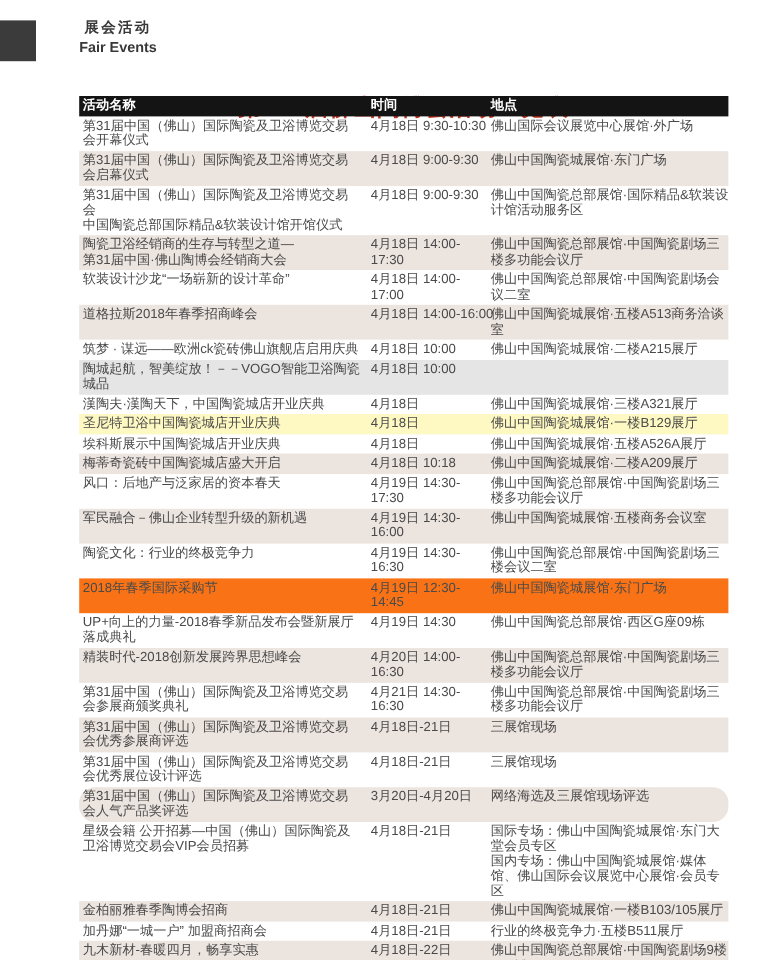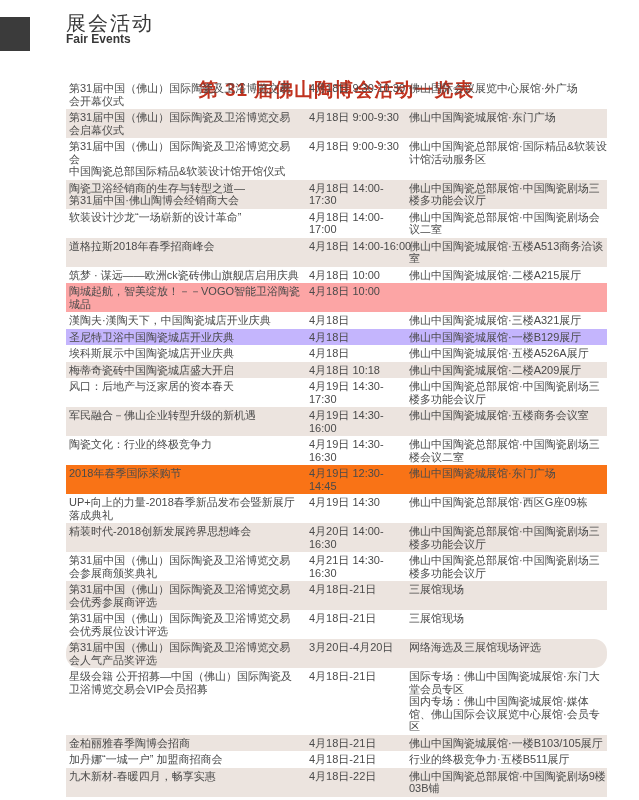--- a/index.html
+++ b/index.html
@@ -1,20 +1,20 @@
 <!DOCTYPE html>
 <html><head>
 <meta charset="utf-8">
 <style>
   html,body{margin:0;padding:0;background:#fff;}
   .page{position:relative;width:639px;height:800px;background:#ffffff;overflow:hidden;
         font-family:"Liberation Sans",sans-serif;color:#4a4a4a;}
   .logo-square{position:absolute;left:0;top:17px;width:30px;height:34px;background:#3b3b3b;}
   .brand{position:absolute;left:66px;top:13px;color:#383838;}
-  .brand-cn{font-size:20px;font-weight:normal;letter-spacing:2px;line-height:20px;text-align:center;}
+  .brand-cn{font-size:12px;font-weight:bold;letter-spacing:2px;line-height:20px;text-align:center;}
   .brand-en{font-size:12px;font-weight:bold;line-height:13px;}
   .page-title{position:absolute;left:66px;top:45px;width:541px;text-align:center;
               font-size:19px;font-weight:bold;letter-spacing:1px;}
   .fair-table{position:absolute;left:66px;top:80px;width:541px;font-size:11px;line-height:12.5px;}
   .thead{display:flex;color:#ffffff;font-weight:bold;padding:2px 0;}
   .rows .row{display:flex;padding:2px 0;align-items:flex-start;}
   .c-name{width:232px;padding:0 8px 0 3px;white-space:pre-line;}
   .c-time{width:100px;white-space:pre;}
   .c-loc{flex:1;white-space:pre-line;}
 </style>
@@ -23,20 +23,25 @@
 
 <div class="page">
   <div class="logo-square" style="background: rgb(59, 59, 59);"></div>
   <div class="brand">
     <div class="brand-cn">展会活动</div>
     <div class="brand-en">Fair Events</div>
   </div>
   <div class="page-title" style="color: rgb(192, 50, 31); margin-top: 32px;">第 31 届佛山陶博会活动一览表</div>
 
   <div class="fair-table">
+    <div class="thead" style="background: rgb(20, 20, 20);">
+      <div class="c-name">活动名称</div>
+      <div class="c-time">时间</div>
+      <div class="c-loc">地点</div>
+    </div>
     <div class="rows" id="rows">
         <div class="row">
           <div class="c-name">第31届中国（佛山）国际陶瓷及卫浴博览交易会开幕仪式</div>
           <div class="c-time">4月18日 9:30-10:30</div>
           <div class="c-loc">佛山国际会议展览中心展馆·外广场</div>
         </div>
         <div class="row" style="background: rgb(236, 228, 223);">
           <div class="c-name">第31届中国（佛山）国际陶瓷及卫浴博览交易会启幕仪式</div>
           <div class="c-time">4月18日 9:00-9:30</div>
           <div class="c-loc">佛山中国陶瓷城展馆·东门广场</div>
@@ -63,30 +68,30 @@
         <div class="row" style="background: rgb(236, 228, 223);">
           <div class="c-name">道格拉斯2018年春季招商峰会</div>
           <div class="c-time">4月18日 14:00-16:00</div>
           <div class="c-loc">佛山中国陶瓷城展馆·五楼A513商务洽谈室</div>
         </div>
         <div class="row">
           <div class="c-name">筑梦 · 谋远——欧洲ck瓷砖佛山旗舰店启用庆典</div>
           <div class="c-time">4月18日 10:00</div>
           <div class="c-loc">佛山中国陶瓷城展馆·二楼A215展厅</div>
         </div>
-        <div class="row" style="background: #fca5a5;">
+        <div class="row" style="background: #e5e5e5;">
           <div class="c-name">陶城起航，智美绽放！－－VOGO智能卫浴陶瓷城品</div>
           <div class="c-time">4月18日 10:00</div>
         </div>
         <div class="row">
           <div class="c-name">漢陶夫·漢陶天下，中国陶瓷城店开业庆典</div>
           <div class="c-time">4月18日</div>
           <div class="c-loc">佛山中国陶瓷城展馆·三楼A321展厅</div>
         </div>
-        <div class="row" style="background: #c4b5fd;">
+        <div class="row" style="background: #fef9c3;">
           <div class="c-name">圣尼特卫浴中国陶瓷城店开业庆典</div>
           <div class="c-time">4月18日</div>
           <div class="c-loc">佛山中国陶瓷城展馆·一楼B129展厅</div>
         </div>
         <div class="row">
           <div class="c-name">埃科斯展示中国陶瓷城店开业庆典</div>
           <div class="c-time">4月18日</div>
           <div class="c-loc">佛山中国陶瓷城展馆·五楼A526A展厅</div>
         </div>
         <div class="row" style="background: rgb(236, 228, 223);">

